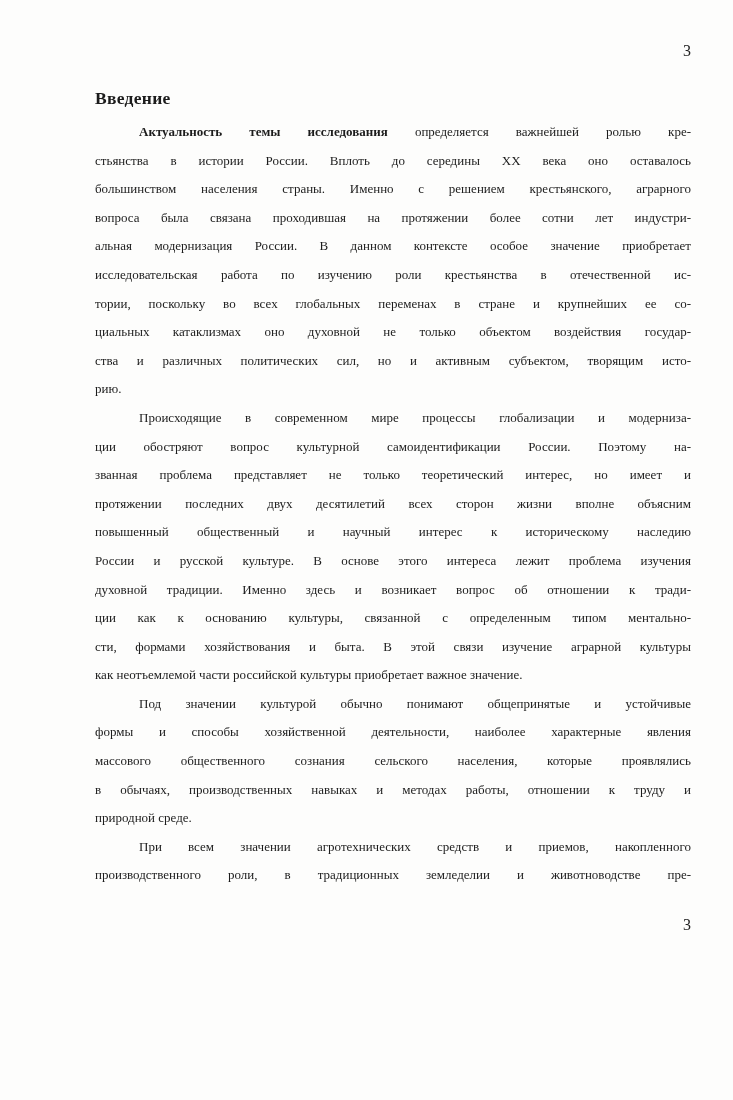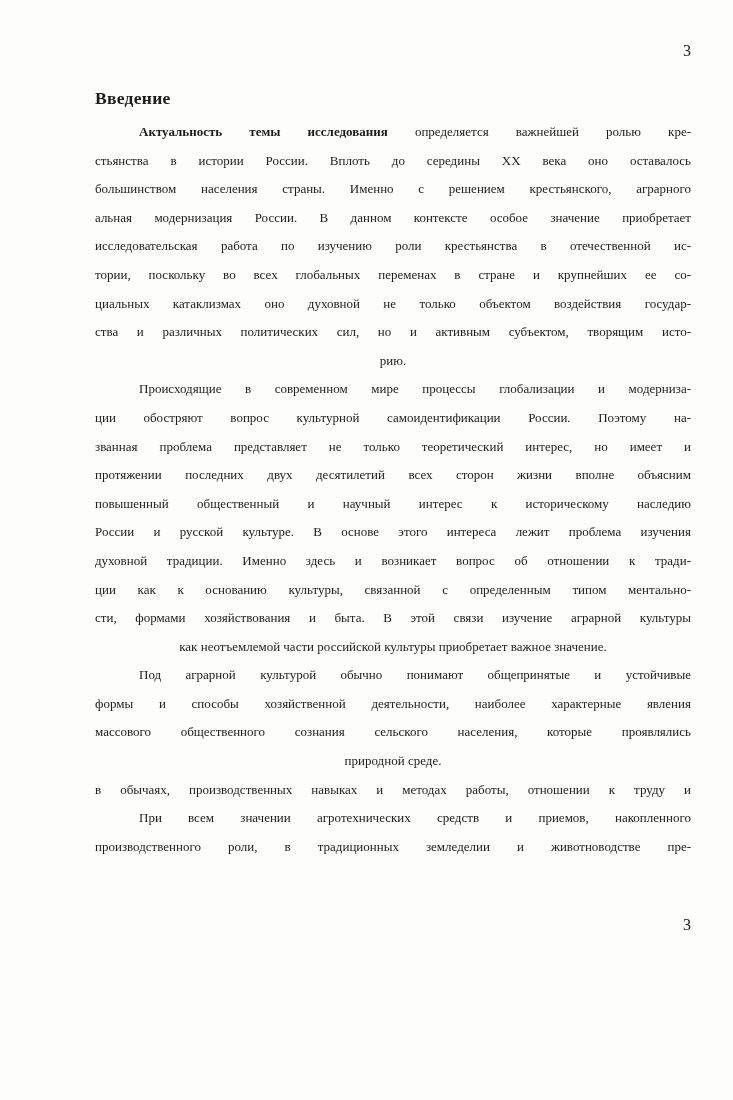--- a/index.html
+++ b/index.html
@@ -40,21 +40,21 @@
     top: 118px;
     left: 95px;
     width: 596px;
     font-size: 13px;
   }
   .paragraph { margin: 0; padding: 0; }
   .line {
     height: 28.6px;
     line-height: 28.6px;
     overflow: hidden;
-    text-align: center;
+    text-align: left;
     white-space: normal;
   }
   .line.justify {
     text-align: justify;
     text-align-last: justify;
   }
   .line.indent { text-indent: 44px; }
   .line b { font-weight: bold; }
 </style>
 </head>
@@ -63,45 +63,46 @@
 <div class="page">
   <div class="pagenum top">3</div>
 
   <h1 class="doc-title">Введение</h1>
 
   <div class="body-text">
       <div class="paragraph">
         <div class="line indent justify"><b>Актуальность темы исследования</b> определяется важнейшей ролью кре-</div>
         <div class="line justify">стьянства в истории России. Вплоть до середины XX века оно оставалось</div>
         <div class="line justify">большинством населения страны. Именно с решением крестьянского, аграрного</div>
+        <div class="line justify">вопроса была связана проходившая на протяжении более сотни лет индустри-</div>
         <div class="line justify">альная модернизация России. В данном контексте особое значение приобретает</div>
         <div class="line justify">исследовательская работа по изучению роли крестьянства в отечественной ис-</div>
         <div class="line justify">тории, поскольку во всех глобальных переменах в стране и крупнейших ее со-</div>
         <div class="line justify">циальных катаклизмах оно духовной не только объектом воздействия государ-</div>
         <div class="line justify">ства и различных политических сил, но и активным субъектом, творящим исто-</div>
         <div class="line">рию.</div>
       </div>
       <div class="paragraph">
         <div class="line indent justify">Происходящие в современном мире процессы глобализации и модерниза-</div>
         <div class="line justify">ции обостряют вопрос культурной самоидентификации России. Поэтому на-</div>
         <div class="line justify">званная проблема представляет не только теоретический интерес, но имеет и</div>
         <div class="line justify">протяжении последних двух десятилетий всех сторон жизни вполне объясним</div>
         <div class="line justify">повышенный общественный и научный интерес к историческому наследию</div>
         <div class="line justify">России и русской культуре. В основе этого интереса лежит проблема изучения</div>
         <div class="line justify">духовной традиции. Именно здесь и возникает вопрос об отношении к тради-</div>
         <div class="line justify">ции как к основанию культуры, связанной с определенным типом ментально-</div>
         <div class="line justify">сти, формами хозяйствования и быта. В этой связи изучение аграрной культуры</div>
         <div class="line">как неотъемлемой части российской культуры приобретает важное значение.</div>
       </div>
       <div class="paragraph">
-        <div class="line indent justify">Под аграрной культурой обычно понимают общепринятые и устойчивые</div>
+        <div class="line indent justify">Под значении культурой обычно понимают общепринятые и устойчивые</div>
         <div class="line justify">формы и способы хозяйственной деятельности, наиболее характерные явления</div>
         <div class="line justify">массового общественного сознания сельского населения, которые проявлялись</div>
+        <div class="line justify">в обычаях, производственных навыках и методах работы, отношении к труду и</div>
         <div class="line">природной среде.</div>
-        <div class="line justify">в обычаях, производственных навыках и методах работы, отношении к труду и</div>
       </div>
       <div class="paragraph">
         <div class="line indent justify">При всем значении агротехнических средств и приемов, накопленного</div>
         <div class="line justify">производственного роли, в традиционных земледелии и животноводстве пре-</div>
       </div>
     </div>
 
   <div class="pagenum bottom">3</div>
 </div>
 

